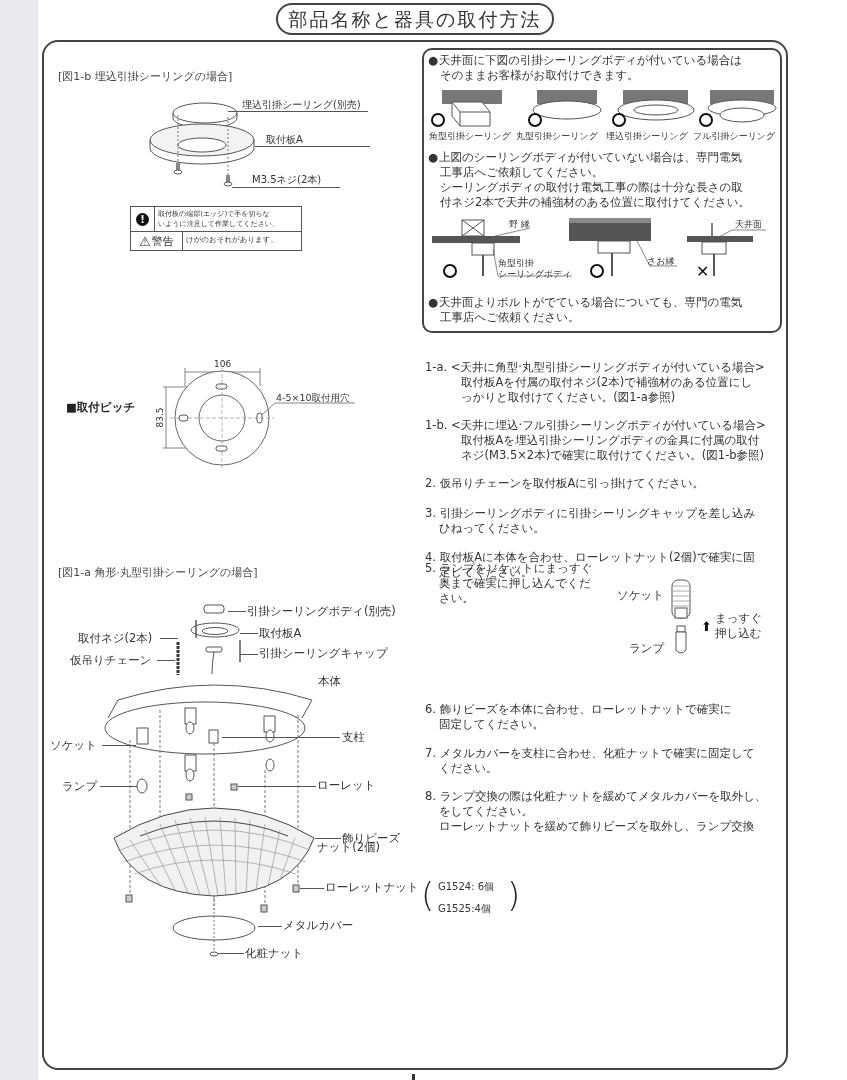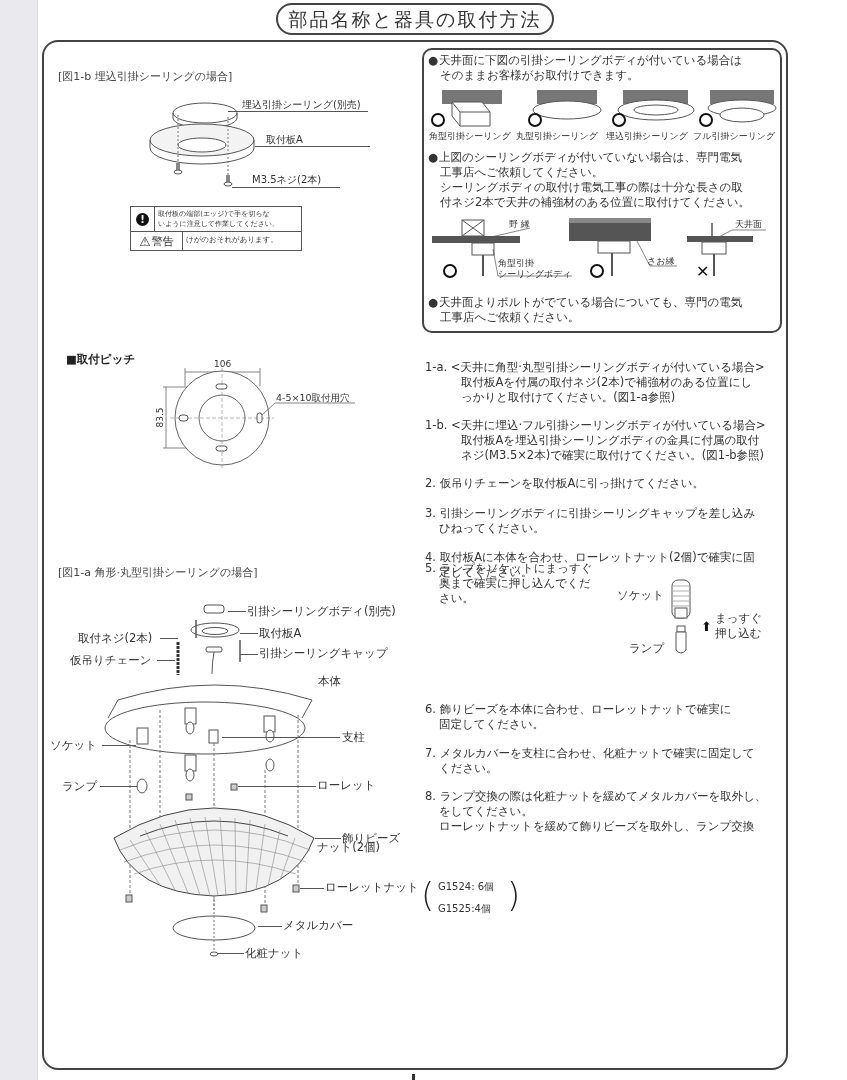--- a/index.html
+++ b/index.html
@@ -41,21 +41,21 @@
     position: absolute; left: 130px; top: 206px; width: 172px; height: 45px;
     border: 1px solid #555; font-size: 7px; color: #333;
   }
   .warn-row1 { height: 25px; border-bottom: 1px solid #555; display: flex; }
   .warn-row2 { height: 18px; display: flex; }
   .warn-icon-cell { width: 24px; border-right: 1px solid #555; display: flex; align-items: center; justify-content: center; }
   .warn-label-cell { width: 52px; border-right: 1px solid #555; display: flex; align-items: center; justify-content: center; font-size: 11px; }
   .excl { width: 13px; height: 13px; border-radius: 50%; background: #111; color: #fff; font-size: 10px; font-weight: bold; text-align: center; line-height: 13px; }
   .label-line { position: absolute; height: 1px; background: #555; }
   svg { position: absolute; overflow: visible; }
-  .pitch-title { font-size: 11.5px; font-weight: bold; color: #222; }
+  .pitch-title { font-size: 11.5px; font-weight: bold; color: #222; margin-top: 48px; }
   .bracket { font-size: 34px; line-height: 34px; color: #222; font-weight: 300; }
   .page-num { position: absolute; left: 412px; top: 1074px; width: 3px; height: 6px; background: #333; }
 </style>
 </head>
 <body>
 
 <div class="left-strip"></div>
 
 <div class="page-title">部品名称と器具の取付方法</div>
 

